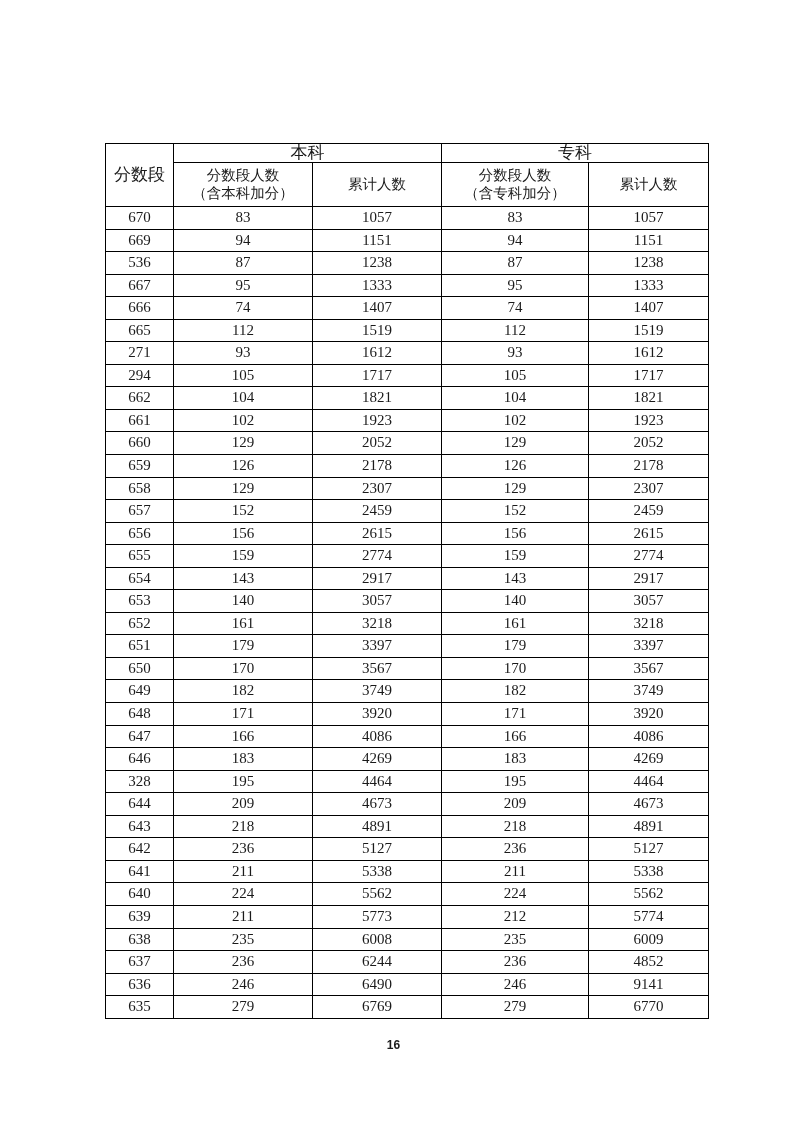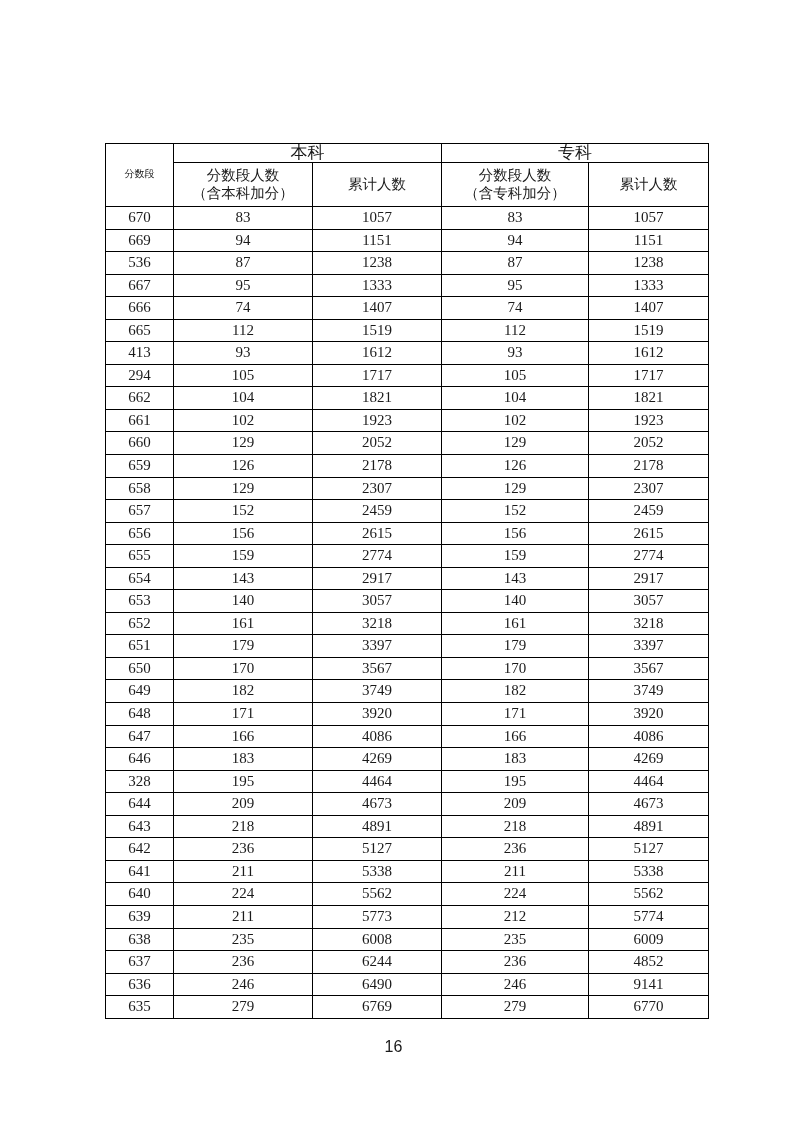--- a/index.html
+++ b/index.html
@@ -64,42 +64,43 @@
     font-family: "Liberation Sans", "DejaVu Sans", sans-serif;
     line-height: 1.18;
   }
 
   .sub-row th .ln {
     display: block;
     white-space: nowrap;
   }
 
   th.score-head {
-    font-size: 10px;
-    font-family: Liberation Mono, monospace;
+    font-size: 17px;
+    font-family: Liberation Serif, serif;
   }
 
   tbody td {
     height: 21.55px;
     line-height: 21.55px;
     font-size: 15px;
     font-family: "Liberation Serif", "DejaVu Serif", serif;
     white-space: nowrap;
   }
 
   
   #page-number {
     position: absolute;
     left: 0;
     top: 1038px;
     width: 787px;
     text-align: center;
     font-family: "Liberation Sans", "DejaVu Sans", sans-serif;
-    font-size: 16px;
+    font-size: 12px;
     color: #1a1a1a;
+    font-weight: bold;
   }
 </style>
 </head>
 <body>
 
 <div id="page">
 
   <table id="score-table">
     <colgroup>
       <col class="c-score">
@@ -164,21 +165,21 @@
           <td>1407</td>
         </tr>
         <tr>
           <td>665</td>
           <td>112</td>
           <td>1519</td>
           <td>112</td>
           <td>1519</td>
         </tr>
         <tr>
-          <td>413</td>
+          <td>271</td>
           <td>93</td>
           <td>1612</td>
           <td>93</td>
           <td>1612</td>
         </tr>
         <tr>
           <td>294</td>
           <td>105</td>
           <td>1717</td>
           <td>105</td>

